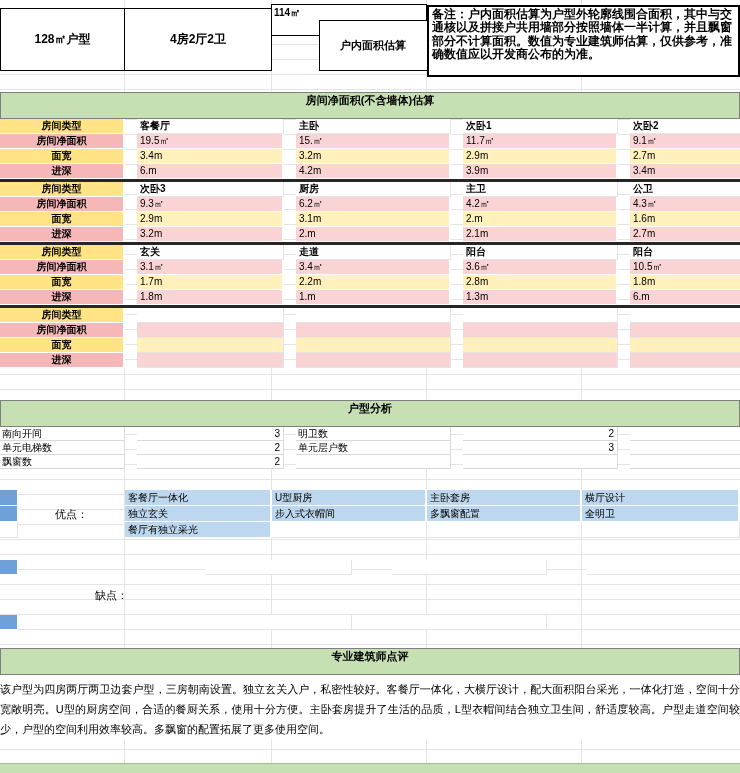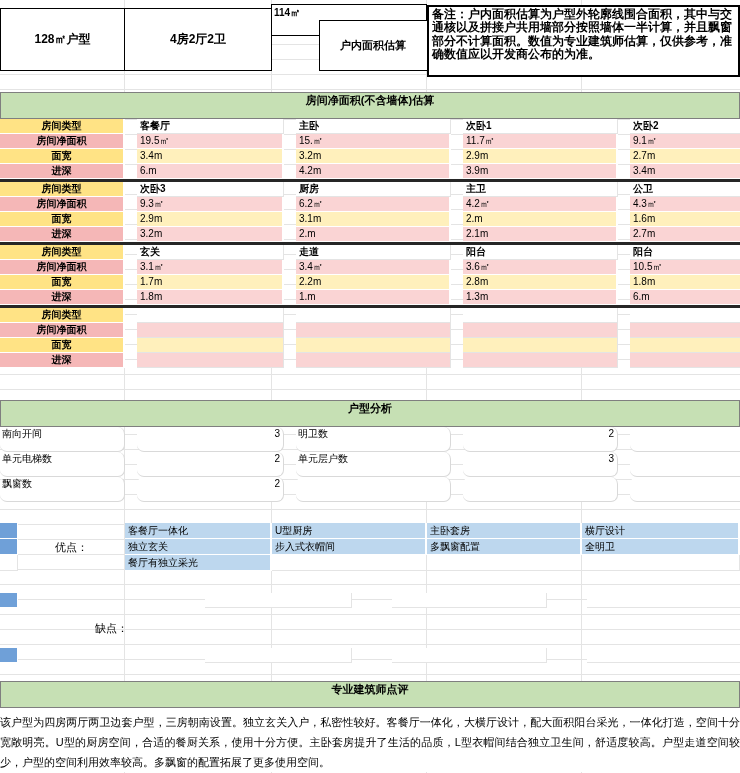--- a/index.html
+++ b/index.html
@@ -36,21 +36,21 @@
   .r-area .lbl, .r-depth .lbl{ background:#F5B7B7; }
   .r-type .val{ background:#fff; font-weight:bold; border-right:1px solid #E4E4E4; border-bottom:1px solid #E4E4E4; }
   .r-area .val{ background:#FAD4D4; }
   .r-width .val{ background:#FFF0BC; }
   .r-depth .val{ background:#FAD4D4; }
   .sep{ height:3px; background:#262626; }
   
   .footnote{ margin-top:32px; background:#fff; font-size:11px; line-height:14px; padding-right:2px; }
   
   .analysis{ margin-top:32px; }
-  .acell{ height:25px; line-height:13px; font-size:10px; background:#fff; border-right:1px solid #D9D9D9; border-bottom:1px solid #D9D9D9; overflow:hidden; white-space:nowrap;border-radius:7px; }
+  .acell{ height:14px; line-height:13px; font-size:10px; background:#fff; border-right:1px solid #D9D9D9; border-bottom:1px solid #D9D9D9; overflow:hidden; white-space:nowrap; }
   .albl{ padding-left:2px; }
   .aval{ text-align:right; padding-right:3px; }
   
   .pros{ margin-top:21px; display:grid; grid-template-columns:18px 107px 147px 155px 155px 158px; grid-auto-rows:16px; }
   .cons{ margin-top:22px; display:grid; grid-template-columns:18px 107px 147px 155px 155px 158px; grid-auto-rows:15px;gap:40px; }
   .strip{ background:#6FA0D8; border-bottom:1px solid #fff; border-right:1px solid #fff; }
   .strip.plain{ background:#fff; border-bottom:1px solid #E4E4E4; border-right:1px solid #E4E4E4; }
   .plabel{ display:flex; align-items:center; justify-content:center; font-size:11px; }
   .pcell{ font-size:10px; line-height:15px; padding-left:3px; background:#BDD7EE; border-right:2px solid #fff; border-bottom:1px solid #fff; overflow:hidden; white-space:nowrap; }
   .pcell.plain{ background:#fff; border-right:1px solid #E4E4E4; border-bottom:1px solid #E4E4E4; }

